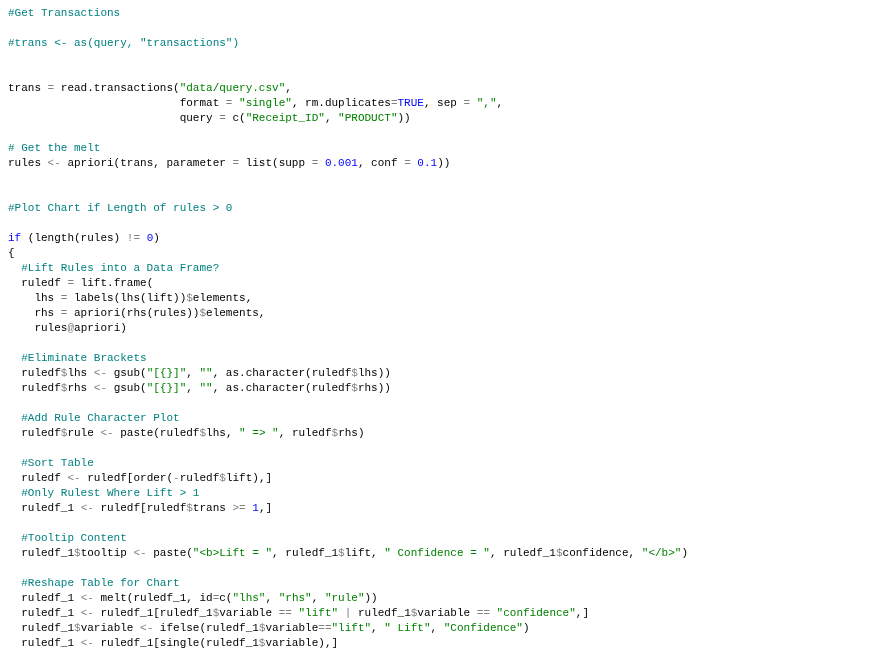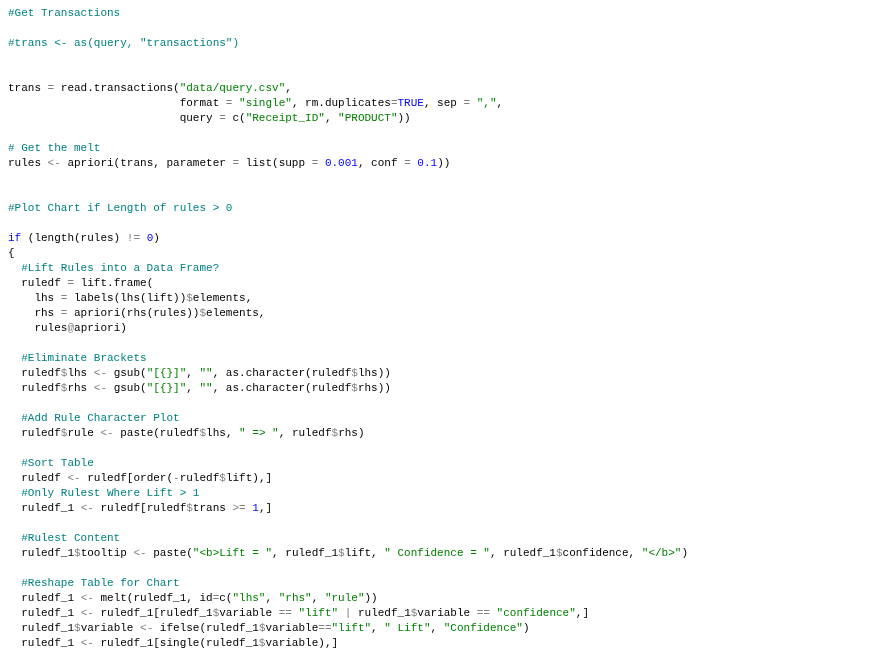--- a/index.html
+++ b/index.html
@@ -58,20 +58,20 @@
 <span><span class="tok-plain">  ruledf</span><span class="tok-op">$</span><span class="tok-plain">rhs </span><span class="tok-op">&lt;-</span><span class="tok-plain"> gsub(</span><span class="tok-string">"[{}]"</span><span class="tok-plain">, </span><span class="tok-string">""</span><span class="tok-plain">, as.character(ruledf</span><span class="tok-op">$</span><span class="tok-plain">rhs))</span></span>
 <span></span>
 <span><span class="tok-plain">  </span><span class="tok-comment">#Add Rule Character Plot</span></span>
 <span><span class="tok-plain">  ruledf</span><span class="tok-op">$</span><span class="tok-plain">rule </span><span class="tok-op">&lt;-</span><span class="tok-plain"> paste(ruledf</span><span class="tok-op">$</span><span class="tok-plain">lhs, </span><span class="tok-string">" =&gt; "</span><span class="tok-plain">, ruledf</span><span class="tok-op">$</span><span class="tok-plain">rhs)</span></span>
 <span></span>
 <span><span class="tok-plain">  </span><span class="tok-comment">#Sort Table</span></span>
 <span><span class="tok-plain">  ruledf </span><span class="tok-op">&lt;-</span><span class="tok-plain"> ruledf[order(</span><span class="tok-op">-</span><span class="tok-plain">ruledf</span><span class="tok-op">$</span><span class="tok-plain">lift),]</span></span>
 <span><span class="tok-plain">  </span><span class="tok-comment">#Only Rulest Where Lift &gt; 1</span></span>
 <span><span class="tok-plain">  ruledf_1 </span><span class="tok-op">&lt;-</span><span class="tok-plain"> ruledf[ruledf</span><span class="tok-op">$</span><span class="tok-plain">trans </span><span class="tok-op">&gt;=</span><span class="tok-plain"> </span><span class="tok-number">1</span><span class="tok-plain">,]</span></span>
 <span></span>
-<span><span class="tok-plain">  </span><span class="tok-comment">#Rulest Content</span></span>
+<span><span class="tok-plain">  </span><span class="tok-comment">#Tooltip Content</span></span>
 <span><span class="tok-plain">  ruledf_1</span><span class="tok-op">$</span><span class="tok-plain">tooltip </span><span class="tok-op">&lt;-</span><span class="tok-plain"> paste(</span><span class="tok-string">"&lt;b&gt;Lift = "</span><span class="tok-plain">, ruledf_1</span><span class="tok-op">$</span><span class="tok-plain">lift, </span><span class="tok-string">" Confidence = "</span><span class="tok-plain">, ruledf_1</span><span class="tok-op">$</span><span class="tok-plain">confidence, </span><span class="tok-string">"&lt;/b&gt;"</span><span class="tok-plain">)</span></span>
 <span></span>
 <span><span class="tok-plain">  </span><span class="tok-comment">#Reshape Table for Chart</span></span>
 <span><span class="tok-plain">  ruledf_1 </span><span class="tok-op">&lt;-</span><span class="tok-plain"> melt(ruledf_1, id</span><span class="tok-op">=</span><span class="tok-plain">c(</span><span class="tok-string">"lhs"</span><span class="tok-plain">, </span><span class="tok-string">"rhs"</span><span class="tok-plain">, </span><span class="tok-string">"rule"</span><span class="tok-plain">))</span></span>
 <span><span class="tok-plain">  ruledf_1 </span><span class="tok-op">&lt;-</span><span class="tok-plain"> ruledf_1[ruledf_1</span><span class="tok-op">$</span><span class="tok-plain">variable </span><span class="tok-op">==</span><span class="tok-plain"> </span><span class="tok-string">"lift"</span><span class="tok-plain"> </span><span class="tok-op">|</span><span class="tok-plain"> ruledf_1</span><span class="tok-op">$</span><span class="tok-plain">variable </span><span class="tok-op">==</span><span class="tok-plain"> </span><span class="tok-string">"confidence"</span><span class="tok-plain">,]</span></span>
 <span><span class="tok-plain">  ruledf_1</span><span class="tok-op">$</span><span class="tok-plain">variable </span><span class="tok-op">&lt;-</span><span class="tok-plain"> ifelse(ruledf_1</span><span class="tok-op">$</span><span class="tok-plain">variable</span><span class="tok-op">==</span><span class="tok-string">"lift"</span><span class="tok-plain">, </span><span class="tok-string">" Lift"</span><span class="tok-plain">, </span><span class="tok-string">"Confidence"</span><span class="tok-plain">)</span></span>
 <span><span class="tok-plain">  ruledf_1 </span><span class="tok-op">&lt;-</span><span class="tok-plain"> ruledf_1[single(ruledf_1</span><span class="tok-op">$</span><span class="tok-plain">variable),]</span></span></pre>
 
 </body></html>

